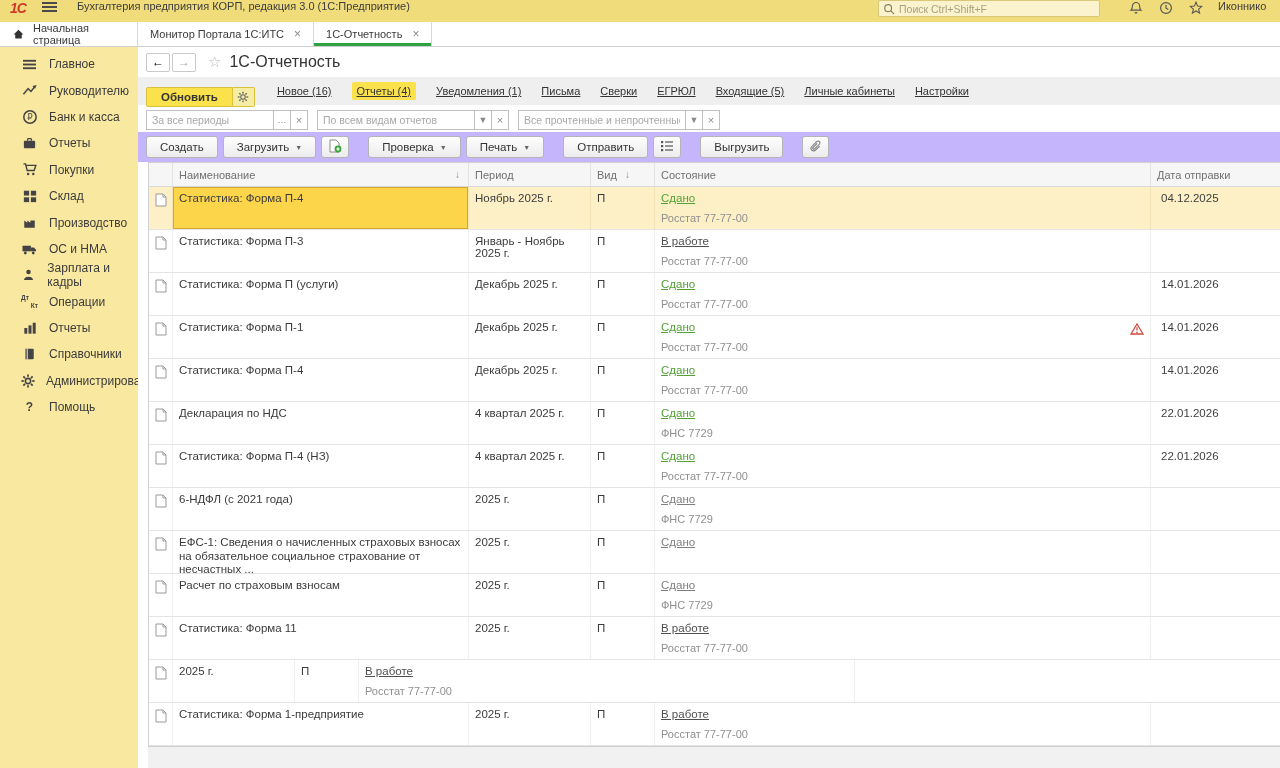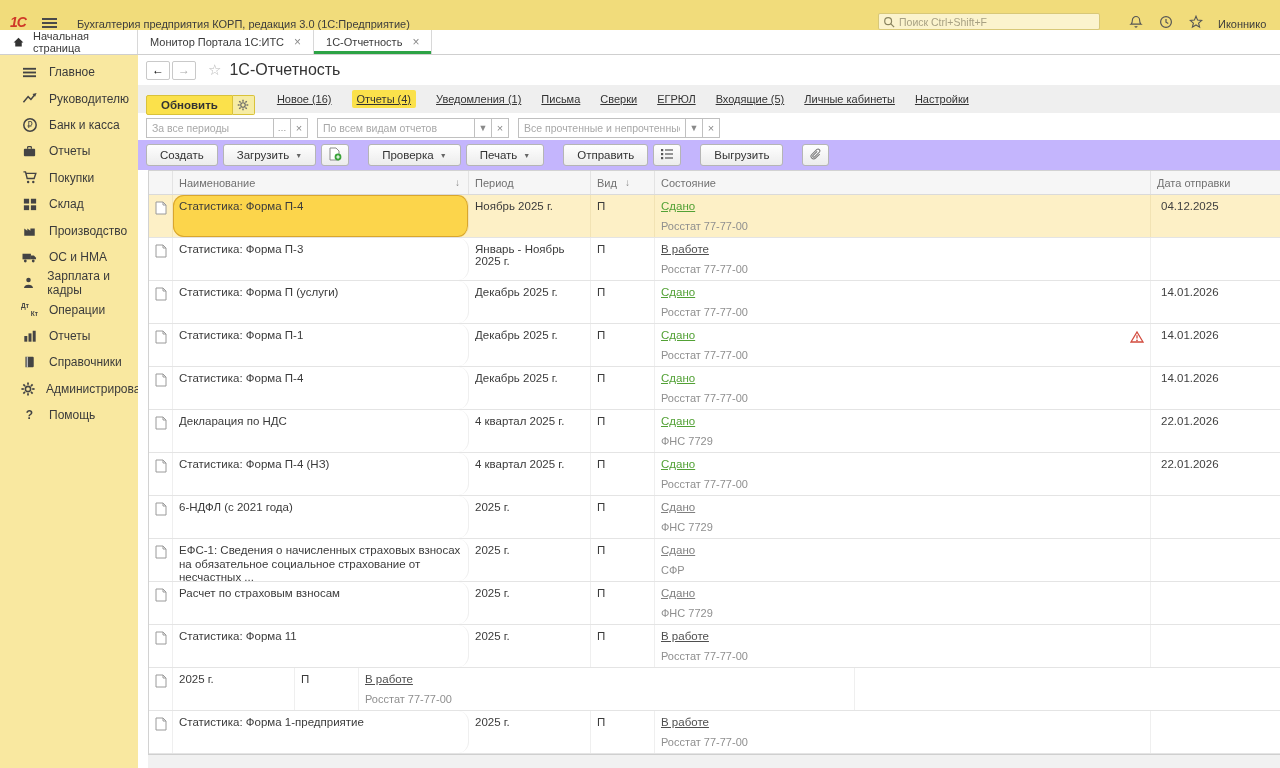--- a/index.html
+++ b/index.html
@@ -1,20 +1,20 @@
 <!DOCTYPE html>
 <html style="--topbar: #f1dc7b; --sidebar: #f9e8a0; --ybtn: #fbe14b; --green: #2ca345; --done: #52a135; --selbg: #fdf0c6; --selcell: #fcd54b; --selborder: #d9a62e;"><head>
 <meta charset="utf-8">
 <style>
   * { box-sizing: border-box; margin: 0; padding: 0; }
   html,body { width:1280px; height:768px; overflow:hidden;
     font-family:"Liberation Sans","DejaVu Sans",sans-serif; background:#fff; }
 
   
-  .titlebar{height:30px;background:var(--topbar);display:flex;align-items:flex-end;font-size:11px;color:#3c3c3c;}
+  .titlebar{height:22px;background:var(--topbar);display:flex;align-items:flex-start;font-size:11px;color:#3c3c3c;}
   .logo{color:#cf3928;font-weight:bold;font-style:italic;font-size:14px;margin-left:10px;letter-spacing:-1px;}
   .hamb{width:15px;margin-left:16px;display:inline-block;}
   .hamb i{display:block;height:2px;background:#4a4a4a;margin:2px 0;}
   .tb-title{margin-left:20px;}
   .tb-spacer{flex:1;}
   .searchbox{width:222px;height:17px;background:#fbf3cd;border:1px solid #d8c878;border-radius:2px;
     display:flex;align-items:center;padding:0 4px;color:#a09a78;font-size:10.5px;margin-right:28px;}
   .searchbox input{border:none;background:transparent;outline:none;flex:1;font-size:10.5px;color:#555;
     font-family:inherit;}
   .searchbox input::placeholder{color:#a8a183;}
@@ -87,21 +87,21 @@
   .c-name{width:296px;flex:none;}
   .c-period{width:122px;flex:none;}
   .c-vid{width:64px;flex:none;}
   .c-status{width:496px;flex:none;position:relative;}
   .c-date{width:130px;flex:none;}
 
   .row{display:flex;height:43px;border-bottom:1px solid #e4e4e4;font-size:11.5px;color:#3b3b3b;}
   .row .cell{padding:5px 6px 0 6px;border-right:1px solid #efefef;overflow:hidden;}
   .row .cell:last-child{border-right:none;}
   .row .c-icon{display:flex;justify-content:center;padding:6px 0 0 0;}
-  .row .c-name{line-height:13.5px;border-radius:11px;}
+  .row .c-name{line-height:13.5px;}
   .l2{margin-top:8px;color:#8f8f8f;font-size:11px;}
   .statuslink{text-decoration:underline;cursor:pointer;display:inline-block;}
   .st-green{color:var(--done);} .st-gray{color:#7f7f7f;} .st-dark{color:#4f4f4f;}
   .row.selected{background:var(--selbg);}
   .row.selected .cell{border-right-color:#f2e3b4;}
   .row.selected .c-name{background:var(--selcell);box-shadow:inset 0 0 0 1px var(--selborder);}
   .warnic{position:absolute;top:7px;right:6px;}
   .datetxt{padding-left:4px;color:#3f3f3f;}
   .footer{flex:1;background:#f1f1f1;border-top:1px solid #cfcfcf;margin-left:10px;}
 </style>
@@ -554,21 +554,21 @@
           <div class="row">
             <div class="cell c-icon">
               <svg width="12" height="14" viewBox="0 0 12 14">
                 <path d="M1 1 h7 l3 3 v9 H1 z" fill="#fff" stroke="#9a9a9a"></path>
                 <path d="M8 1 v3 h3" fill="none" stroke="#9a9a9a"></path>
               </svg>
             </div>
             <div class="cell c-name">ЕФС-1: Сведения о начисленных страховых взносах на обязательное социальное страхование от несчастных ...</div>
             <div class="cell c-period">2025 г.</div>
             <div class="cell c-vid">П</div>
-            <div class="cell c-status"><span class="statuslink st-gray">Сдано</span><div class="l2">СФР</div></div>
+            <div class="cell c-status"><span class="statuslink st-gray">Сдано</span></div>
             <div class="cell c-date"><span class="datetxt"></span></div>
           </div>
           <div class="row">
             <div class="cell c-icon">
               <svg width="12" height="14" viewBox="0 0 12 14">
                 <path d="M1 1 h7 l3 3 v9 H1 z" fill="#fff" stroke="#9a9a9a"></path>
                 <path d="M8 1 v3 h3" fill="none" stroke="#9a9a9a"></path>
               </svg>
             </div>
             <div class="cell c-name">Расчет по страховым взносам</div>

